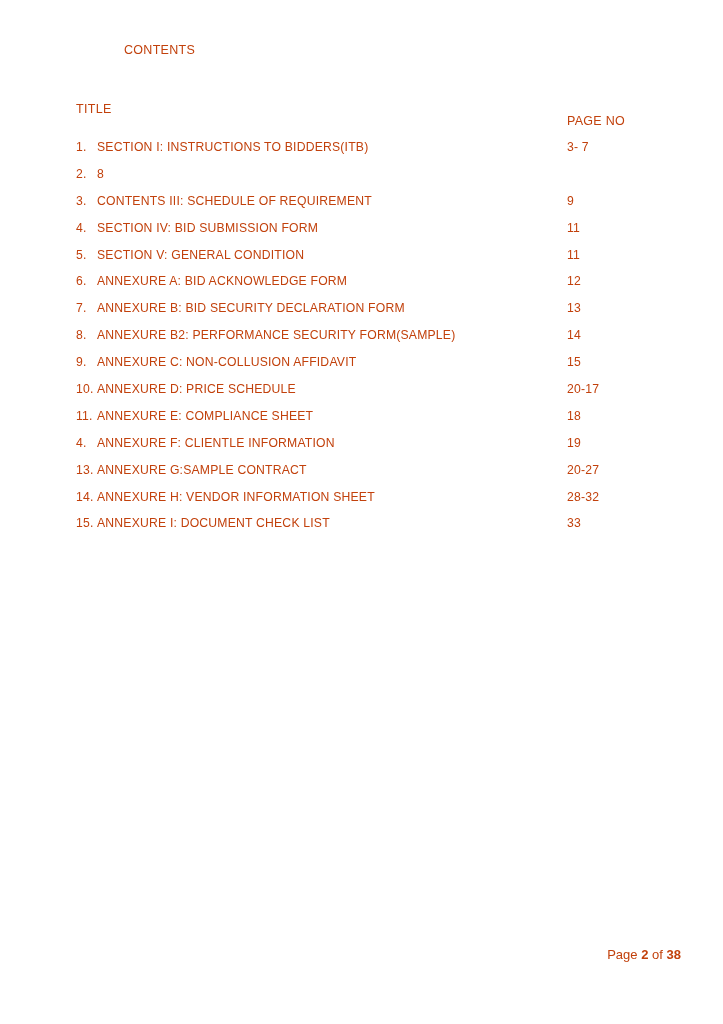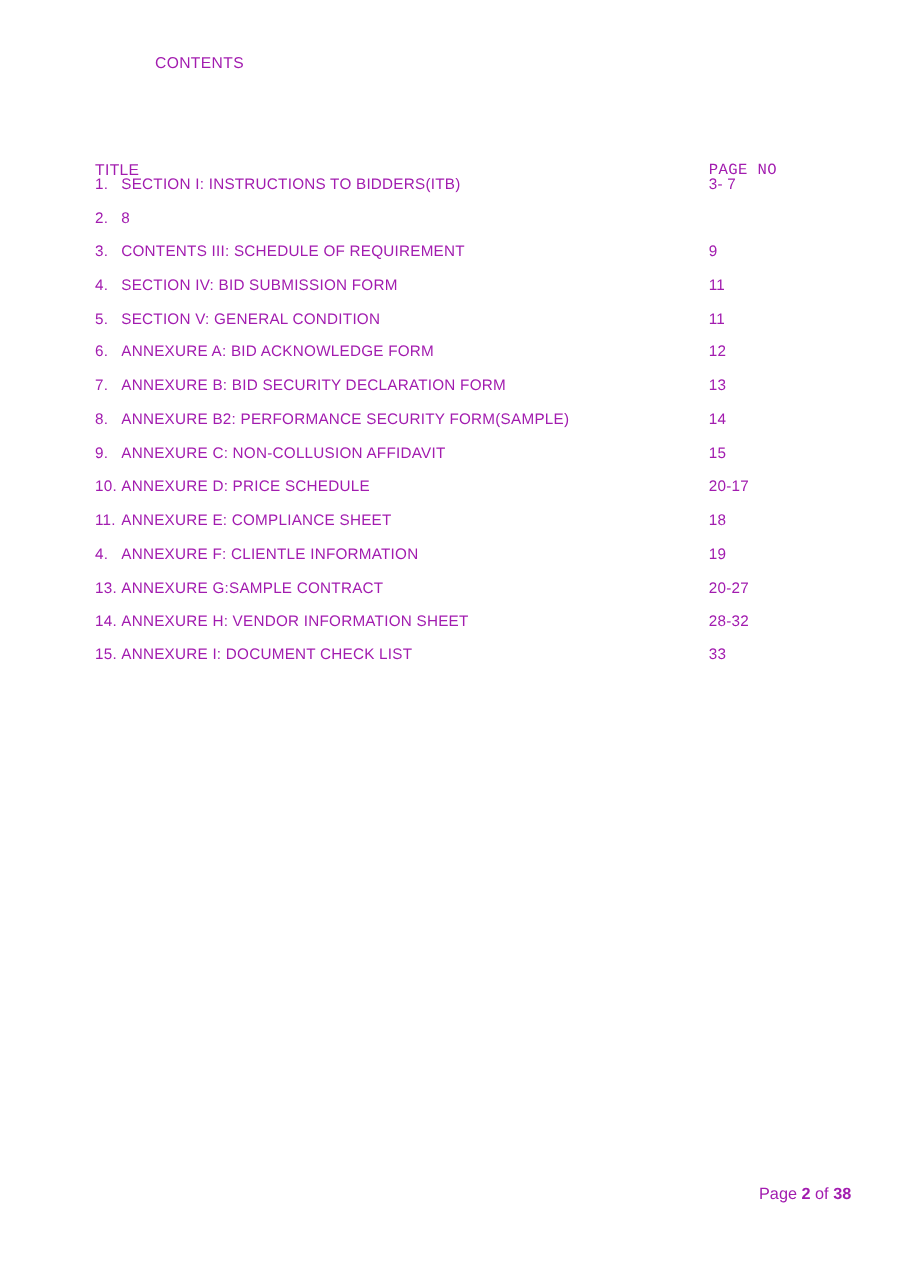--- a/index.html
+++ b/index.html
@@ -6,53 +6,51 @@
     margin: 0;
     padding: 0;
     background: #ffffff;
   }
   .doc-page {
     position: relative;
     width: 723px;
     height: 1024px;
     background: #ffffff;
     font-family: "Liberation Sans", "DejaVu Sans", sans-serif;
-    color: #a21caf;
+    color: #c2410c;
     overflow: hidden;
   }
   .doc-heading {
     position: absolute;
     left: 124px;
     top: 43px;
     font-size: 12.5px;
     letter-spacing: 0.3px;
     white-space: nowrap;
   }
   .col-header-row {
     position: absolute;
     left: 0;
     top: 102px;
     width: 723px;
     height: 14px;
-    margin-top: 27px;
   }
   .col-title {
     position: absolute;
     left: 76px;
     top: 0;
     font-size: 12.5px;
     letter-spacing: 0.3px;
   }
   .col-page {
     position: absolute;
     left: 567px;
-    top: 0;
+    top: 12px;
     font-size: 12.5px;
     letter-spacing: 0.3px;
-    font-family: Liberation Mono, monospace;
   }
   .toc-list {
     position: absolute;
     left: 0;
     top: 140px;
     width: 723px;
   }
   .toc-row {
     display: flex;
     align-items: flex-start;

